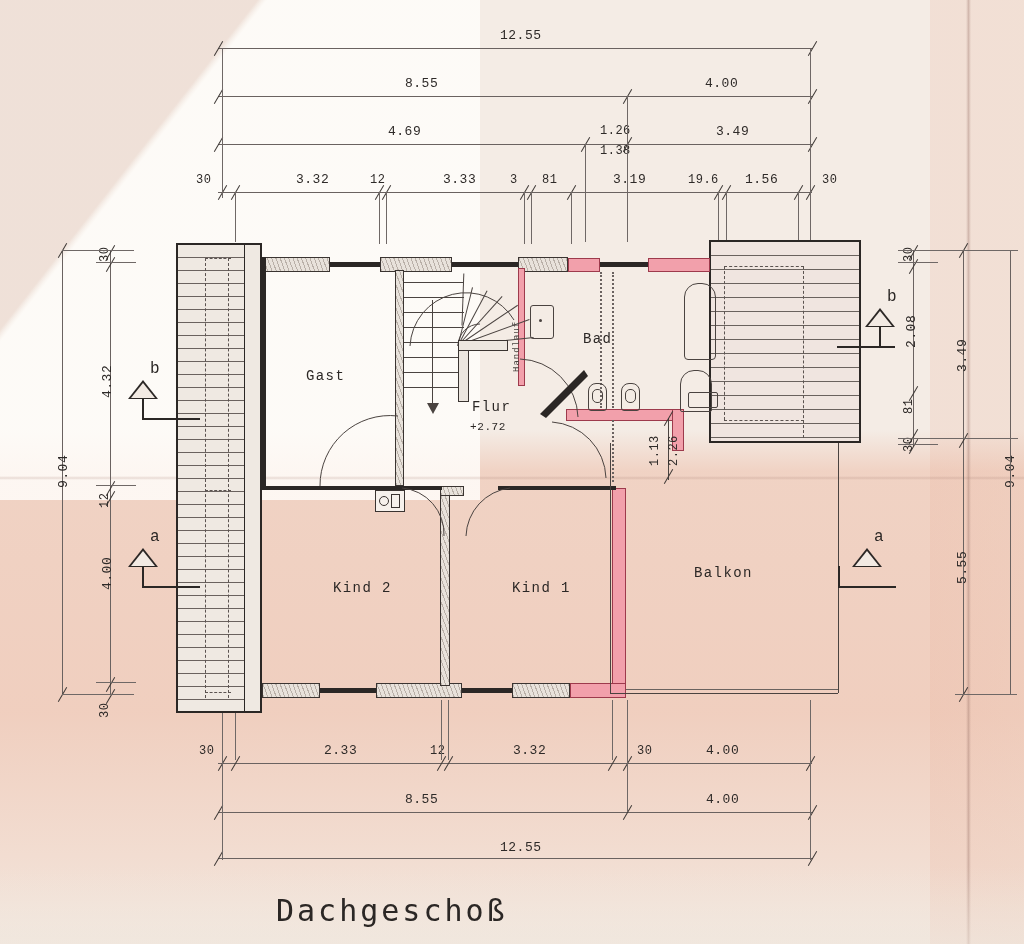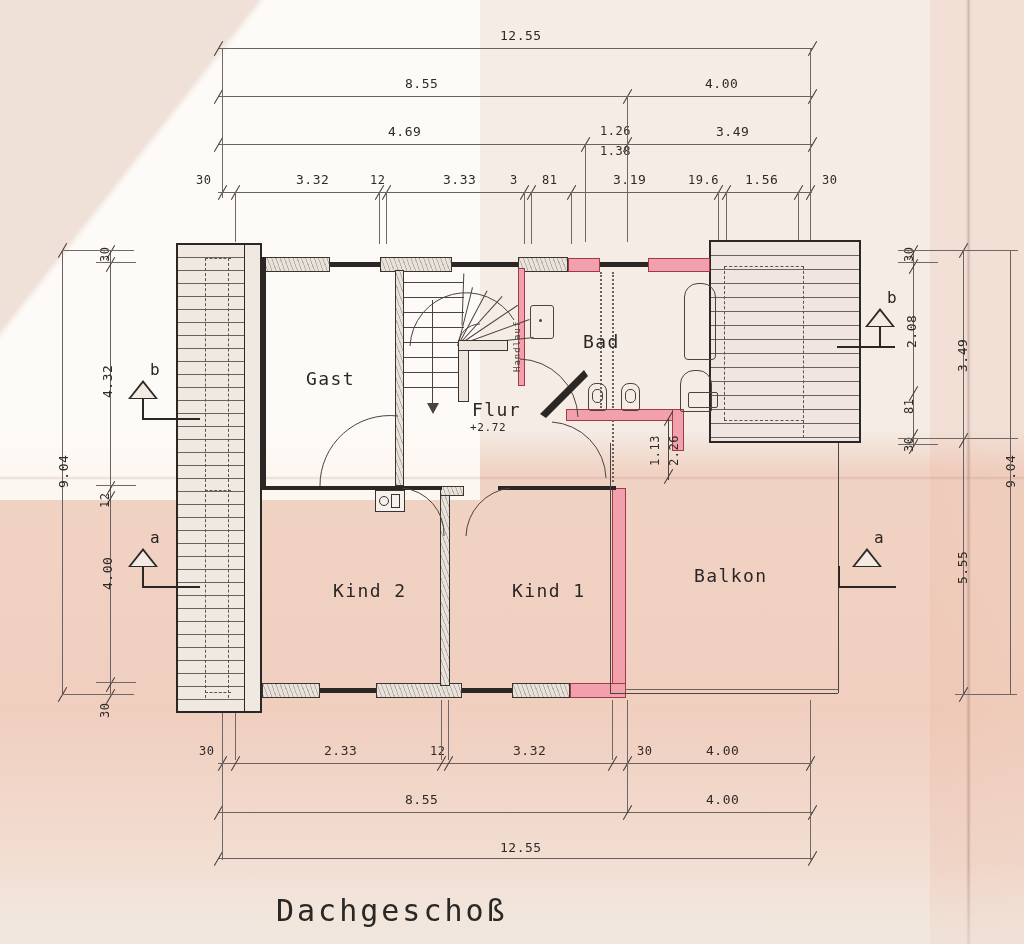--- a/index.html
+++ b/index.html
@@ -32,26 +32,26 @@
   .h{height:1px;}
   .v{width:1px;}
   .dimline{position:absolute;height:1px;background:#6a6260;}
   .dimtxt{position:absolute;font-size:13px;color:#2e2a28;white-space:nowrap;letter-spacing:.5px;}
   .dimtxt.sm{font-size:12px;}
   .vtxt{transform-origin:left top;}
   .tick{position:absolute;width:1px;height:17px;background:#3d3835;transform-origin:center;}
   .ext{position:absolute;width:1px;background:#6f6866;}
 
   
-  #plan{position:absolute;left:0;top:0;width:816px;height:944px;}
+  #plan{position:absolute;left:0;top:0;width:816px;height:944px;font-family:Liberation Mono, monospace;}
   .wallk{position:absolute;background:#2b2725;}      
   .wallp{position:absolute;background:#f2a0ab;border:1px solid #9d3a4c;box-sizing:border-box;} 
   .wallh{position:absolute;background:#e8e2db;border:1px solid #3a3431;box-sizing:border-box;
          background-image:repeating-linear-gradient(70deg,#b9b0a8 0 1px,transparent 1px 4px);}
-  .roomlbl{position:absolute;font-size:18px;color:#2b2725;letter-spacing:1.4px;white-space:nowrap;}
+  .roomlbl{position:absolute;font-size:14px;color:#2b2725;letter-spacing:1.4px;white-space:nowrap;}
   .elev{position:absolute;font-size:11px;color:#2b2725;letter-spacing:.6px;}
   .fixture{position:absolute;border:1px solid #4a4340;border-radius:3px;background:transparent;}
   .dash{position:absolute;}
   .dashv{width:0;border-left:1px dashed #5b5350;}
   .dashh{height:0;border-top:1px dashed #5b5350;}
   .dotv{width:0;border-left:2px dotted #6a6260;}
 
   
   .secmark{position:absolute;}
   .secmark .lead{position:absolute;background:#2b2725;height:1.5px;}

